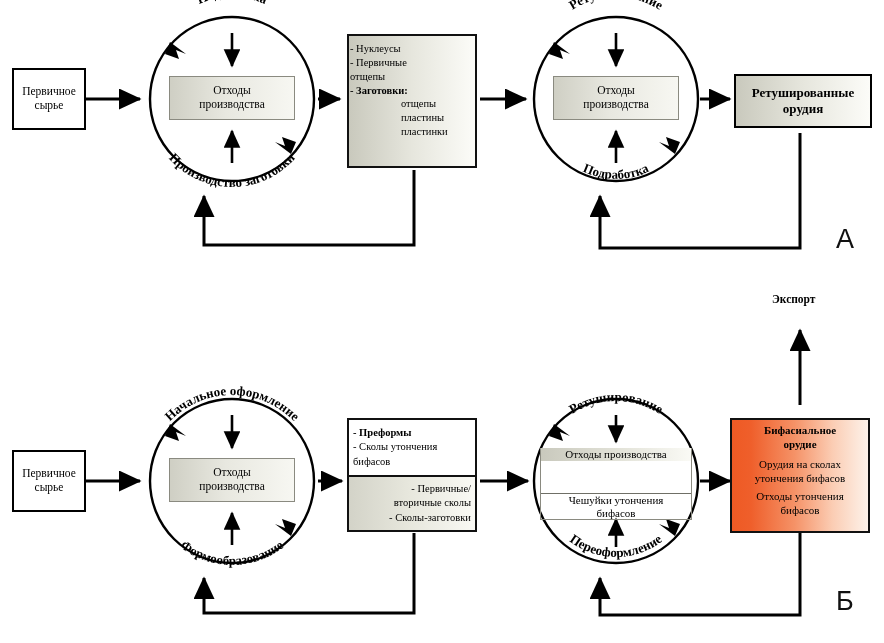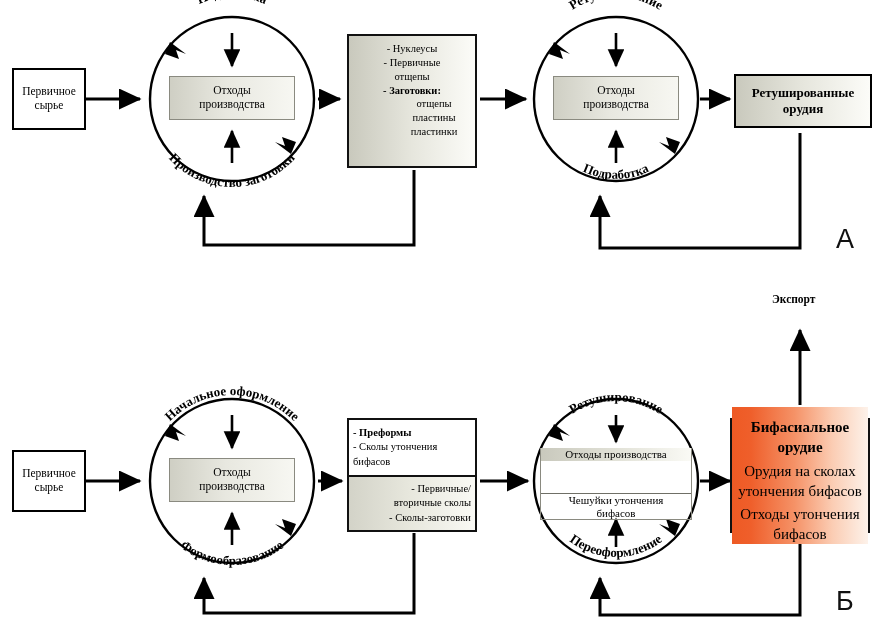--- a/index.html
+++ b/index.html
@@ -83,21 +83,21 @@
   }
   .listbox {
     position: absolute;
     box-sizing: border-box;
     border: 2px solid #111;
     font-size: 10.5px;
     line-height: 1.32;
     text-align: left;
     font-family: "Liberation Serif", serif;
   }
-  .listbox .ln { display: block; padding: 0 8px; text-align: center; }
+  .listbox .ln { display: block; padding: 0 1px; }
   .listbox .ind { padding-left: 52px; }
   .b { font-weight: bold; }
   .seg {
     box-sizing: border-box;
     display: flex;
     flex-direction: column;
     justify-content: center;
   }
   .seg-div { border-top: 2px solid #111; }
   .thin-div { border-top: 1px solid #6f6f66; }
@@ -258,21 +258,21 @@
 
   <div class="waste-inner" style="left:540px; top:448px; width:152px; height:72px; padding:0; border:1px solid #8a8a80; background:transparent;">
     <div style="width:100%; height:42%; display:flex; align-items:center; justify-content:center; background:linear-gradient(to right,#c9c9bd 0%,#e4e4da 55%,#fafaf5 100%); font-size:11px;">Отходы производства</div>
     <div class="thin-div" style="width:100%; height:58%; display:flex; flex-direction:column; align-items:center; justify-content:center; background:linear-gradient(to right,#ee5a24 0%,#f4seventy 0%,#f47a4a 28%,#fbc9ae 66%,#fdf1e8 100%); font-size:11px; line-height:1.2;margin-top:32px;">
       <span>Чешуйки утончения</span>
       <span>бифасов</span>
     </div>
   </div>
 
   <div class="box" style="left:730px; top:418px; width:140px; height:115px; border:2px solid #111; padding:0; background:transparent;">
-    <div style="flex:1; display:flex; flex-direction:column; justify-content:flex-start; align-items:center; background:linear-gradient(to right,#ee5a24 0%,#ef5f2b 14%,#f59267 46%,#fbcdb4 74%,#fdf2ea 100%); font-size:15px; line-height:1.3; padding-top:11px;">
+    <div style="flex:1; display:flex; flex-direction:column; justify-content:flex-start; align-items:center; background:linear-gradient(to right,#ee5a24 0%,#ef5f2b 14%,#f59267 46%,#fbcdb4 74%,#fdf2ea 100%); font-size:11px; line-height:1.3; padding-top:3px;">
       <span class="b">Бифасиальное</span>
       <span class="b" style="margin-bottom:5px;">орудие</span>
       <span>Орудия на сколах</span>
       <span style="margin-bottom:4px;">утончения бифасов</span>
       <span>Отходы утончения</span>
       <span>бифасов</span>
     </div>
   </div>
 
   <div class="letter" style="left:836px; top:586px;">Б</div>

